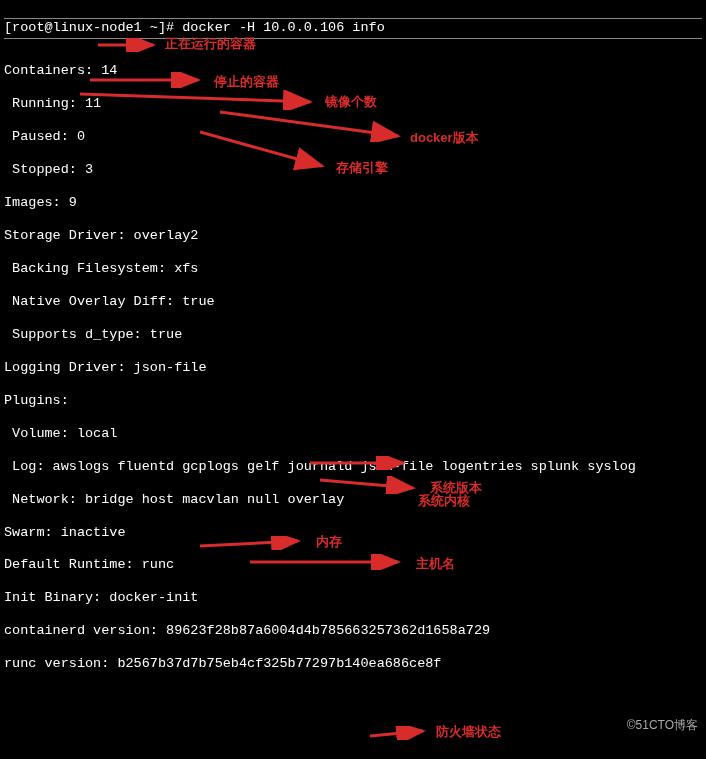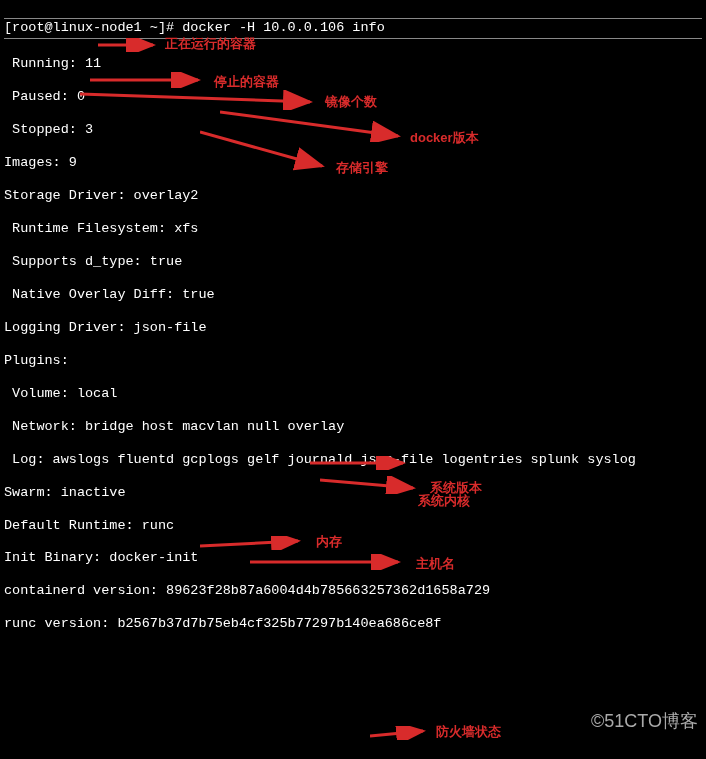--- a/index.html
+++ b/index.html
@@ -17,62 +17,63 @@
     .terminal {
       padding: 2px 4px;
       white-space: pre;
     }
     .line { position: relative; }
     .line span { white-space: pre; }
     .prompt-line {
       border-top: 1px solid #888;
       border-bottom: 1px solid #888;
       padding: 1px 0;
-      margin-bottom: 1px;
+      margin-bottom: 8px;
     }
     .annotation {
       position: absolute;
       color: #d82b2b;
       font-family: 'Microsoft YaHei', 'SimSun', sans-serif;
       font-size: 13px;
       font-weight: bold;
       pointer-events: none;
     }
     .arrow {
       position: absolute;
       pointer-events: none;
     }
     .arrow svg { display: block; }
     .watermark {
       position: absolute;
       right: 8px;
       bottom: 26px;
       color: #aaa;
       font-family: 'Microsoft YaHei', sans-serif;
-      font-size: 18px;
+      font-size: 12px;
     }
   </style>
 </head>
 <body>
 
 <div class="terminal">
 <div class="line prompt-line"><span>[root@linux-node1 ~]# docker -H 10.0.0.106 info</span></div>
+<div class="line"><span>Containers: 14</span></div>
 <div class="line"><span> Running: 11</span></div>
 <div class="line"><span> Paused: 0</span></div>
 <div class="line"><span> Stopped: 3</span></div>
 <div class="line"><span>Images: 9</span></div>
 <div class="line"><span>Storage Driver: overlay2</span></div>
-<div class="line"><span> Runtime Filesystem: xfs</span></div>
+<div class="line"><span> Backing Filesystem: xfs</span></div>
+<div class="line"><span> Native Overlay Diff: true</span></div>
 <div class="line"><span> Supports d_type: true</span></div>
-<div class="line"><span> Native Overlay Diff: true</span></div>
 <div class="line"><span>Logging Driver: json-file</span></div>
 <div class="line"><span>Plugins:</span></div>
 <div class="line"><span> Volume: local</span></div>
+<div class="line"><span> Log: awslogs fluentd gcplogs gelf journald json-file logentries splunk syslog</span></div>
 <div class="line"><span> Network: bridge host macvlan null overlay</span></div>
-<div class="line"><span> Log: awslogs fluentd gcplogs gelf journald json-file logentries splunk syslog</span></div>
 <div class="line"><span>Swarm: inactive</span></div>
 <div class="line"><span>Default Runtime: runc</span></div>
 <div class="line"><span>Init Binary: docker-init</span></div>
 <div class="line"><span>containerd version: 89623f28b87a6004d4b785663257362d1658a729</span></div>
 <div class="line"><span>runc version: b2567b37d7b75eb4cf325b77297b140ea686ce8f</span></div>
 
 
 
 
 

